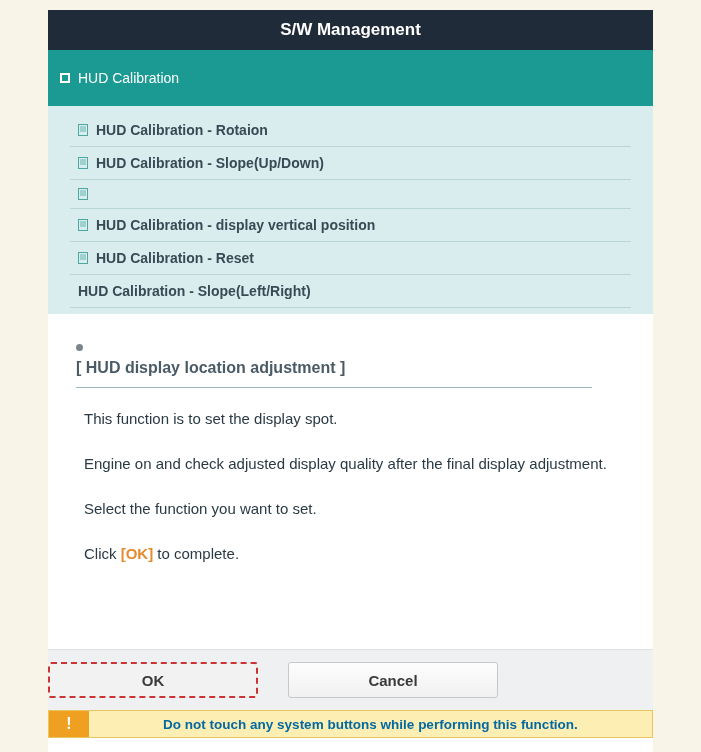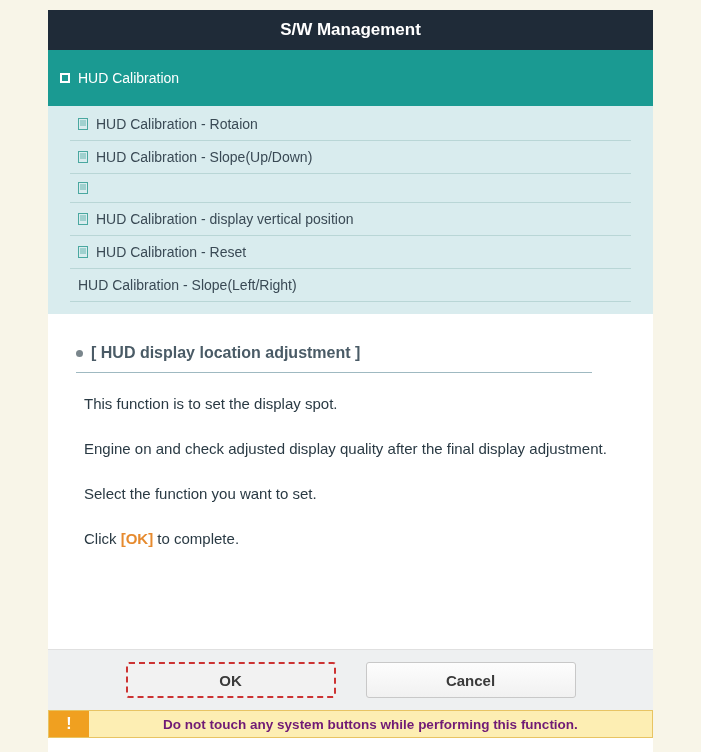--- a/index.html
+++ b/index.html
@@ -40,23 +40,24 @@
       background: transparent;
       display: inline-block;
     }
     .list-container {
       height: 208px;
       overflow: hidden;
       position: relative;
     }
     .list {
       background: #d9ecee;
-      padding: 2px 22px 0 22px;
+      padding: 8px 22px 0 22px;
       height: 100%;
       overflow-y: auto;
+      font-weight: bold;
     }
     .list::-webkit-scrollbar {
       width: 6px;
     }
     .list::-webkit-scrollbar-thumb {
       background: #9aa5aa;
       border-radius: 3px;
     }
     .list-item {
       border-bottom: 1px solid #b9d6d6;
@@ -78,24 +79,24 @@
     .list-item-icon svg {
       width: 10px;
       height: 12px;
     }
     .detail-section {
       padding: 24px 28px 0 28px;
       background: #ffffff;
     }
     .detail-title-row {
       display: flex;
-      align-items: center;
       gap: 8px;
       padding-bottom: 10px;
       margin: 6px 0 0 0;
+      flex-direction: column;
     }
     .bullet-dot {
       width: 7px;
       height: 7px;
       border-radius: 50%;
       background: #7a868c;
       display: inline-block;
     }
     .detail-title {
       color: #4a5b66;
@@ -122,21 +123,20 @@
     .footer {
       position: absolute;
       left: 0;
       right: 0;
       bottom: 24px;
     }
     .button-row {
       background: #eef0f1;
       padding: 12px 0;
       display: flex;
-      justify-content: center;
       gap: 30px;
       border-top: 1px solid #e0e0e0;
     }
     .btn {
       width: 210px;
       height: 36px;
       background: linear-gradient(#fdfdfd, #f1f1f1);
       border: 1px solid #c8c8c8;
       border-radius: 3px;
       font-size: 15px;
@@ -165,21 +165,21 @@
       font-weight: bold;
       font-size: 16px;
     }
     .warning-text {
       flex: 1;
       display: flex;
       align-items: center;
       justify-content: center;
       font-size: 13.5px;
       font-weight: bold;
-      color: #701a75;
+      color: #0369a1;
     }
   </style>
 </head>
 <body>
 
 <div class="container">
 
   <div class="header">
     <span>S/W Management</span>
   </div>

